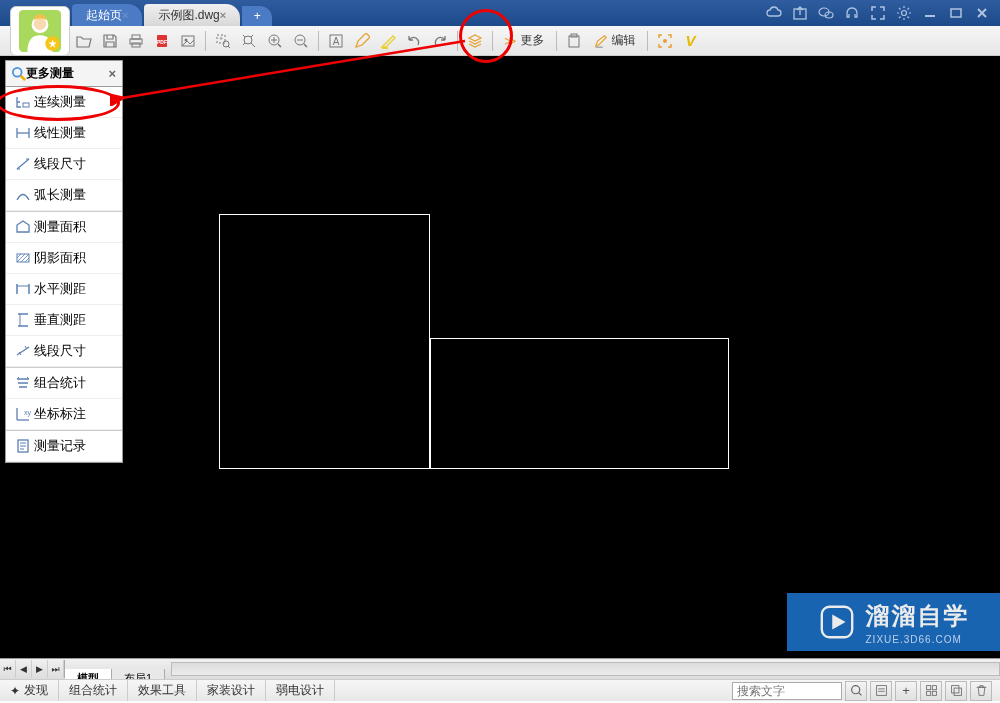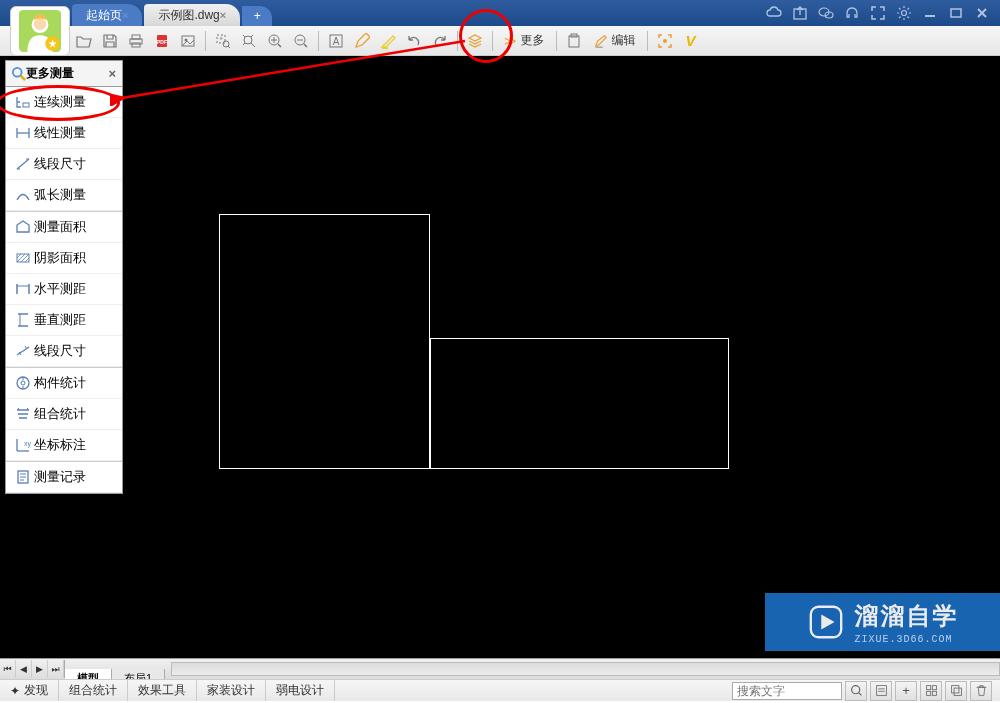--- a/index.html
+++ b/index.html
@@ -271,33 +271,33 @@
       align-items: center;
       justify-content: center;
       cursor: pointer;
       font-size: 13px;
       color: #555;
     }
     .watermark {
       position: absolute;
       right: 0;
       bottom: 52px;
-      width: 235px;
+      width: 213px;
       height: 58px;
       background: #1b6dc1;
       color: #fff;
       display: flex;
       align-items: center;
       justify-content: center;
       gap: 10px;
       z-index: 5;
       opacity: 0.92;
     }
     .wm-main { font-size: 24px; font-weight: bold; letter-spacing: 2px; }
-    .wm-sub { font-size: 10px; letter-spacing: 1px; color: #c8e0ff; margin-top: 2px; font-family: Liberation Mono, monospace; }
+    .wm-sub { font-size: 10px; letter-spacing: 1px; color: #c8e0ff; margin-top: 2px; }
     .annotation-ellipse {
       position: absolute;
       border: 3px solid #e00;
       border-radius: 50%;
       pointer-events: none;
       z-index: 30;
     }
     .ell1 { left: 459px; top: 9px; width: 54px; height: 54px; }
     .ell2 { left: -4px; top: 85px; width: 124px; height: 36px; }
     .annotation-arrow {
@@ -609,31 +609,20 @@
           <line x1="4" y1="9" x2="6" y2="12" stroke="#5b7fb5"></line>
           <line x1="10" y1="3" x2="12" y2="6" stroke="#5b7fb5"></line>
         </svg>
       </span>
     <span>线段尺寸</span>
   </div>
   <div class="panel-sep"></div>
   <div class="panel-item">
     <span class="item-icon">
         <svg width="16" height="16" viewBox="0 0 16 16">
-          <circle cx="8" cy="8" r="6" fill="none" stroke="#5b7fb5" stroke-width="1.3"></circle>
-          <circle cx="8" cy="8" r="2" fill="none" stroke="#5b7fb5"></circle>
-          <line x1="8" y1="2" x2="8" y2="5" stroke="#5b7fb5"></line>
-          <line x1="8" y1="11" x2="8" y2="14" stroke="#5b7fb5"></line>
-        </svg>
-      </span>
-    <span>构件统计</span>
-  </div>
-  <div class="panel-item">
-    <span class="item-icon">
-        <svg width="16" height="16" viewBox="0 0 16 16">
           <path d="M2 4 L14 4 M3 8 L13 8 M4 12 L12 12" stroke="#5b7fb5" stroke-width="1.3"></path>
           <path d="M2 4 L4 2 M14 4 L12 2" stroke="#5b7fb5"></path>
         </svg>
       </span>
     <span>组合统计</span>
   </div>
   <div class="panel-item">
     <span class="item-icon">
         <svg width="16" height="16" viewBox="0 0 16 16">
           <line x1="2" y1="14" x2="2" y2="2" stroke="#5b7fb5" stroke-width="1.3"></line>

